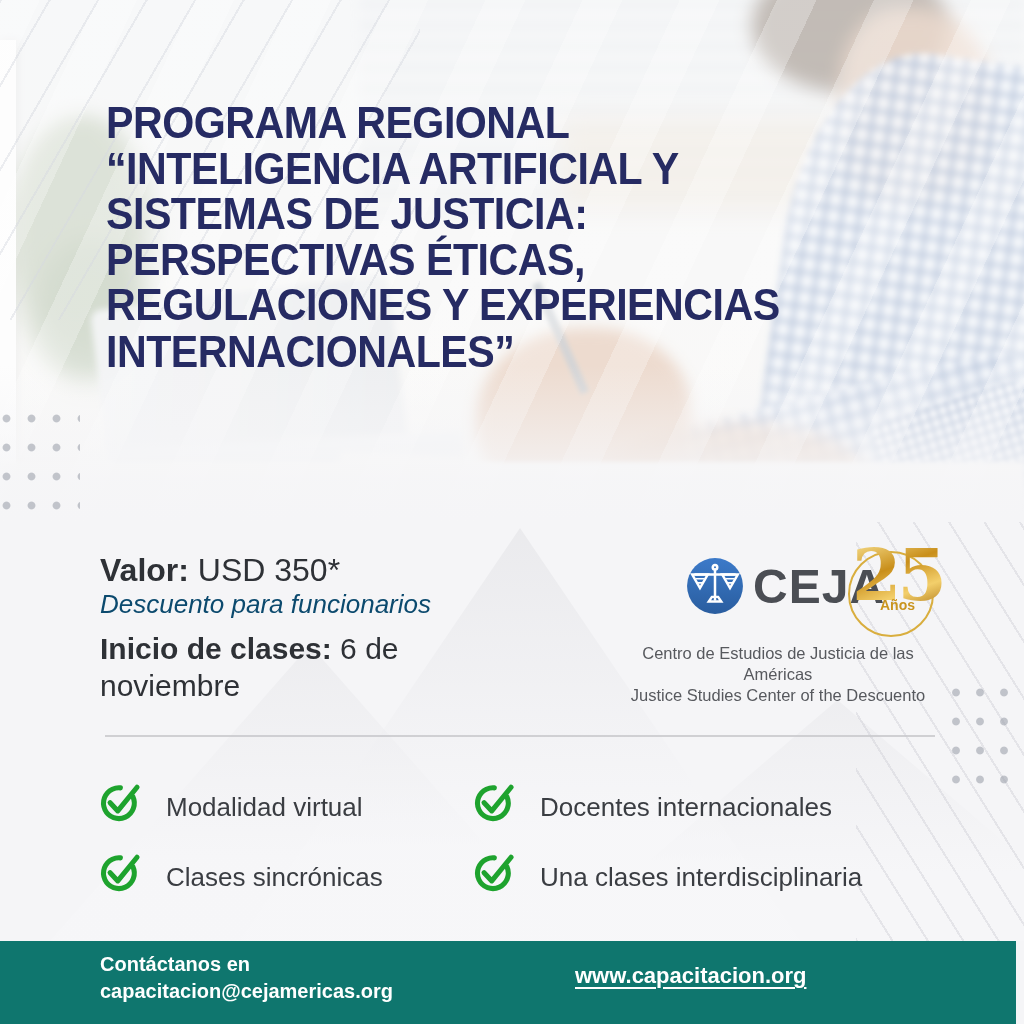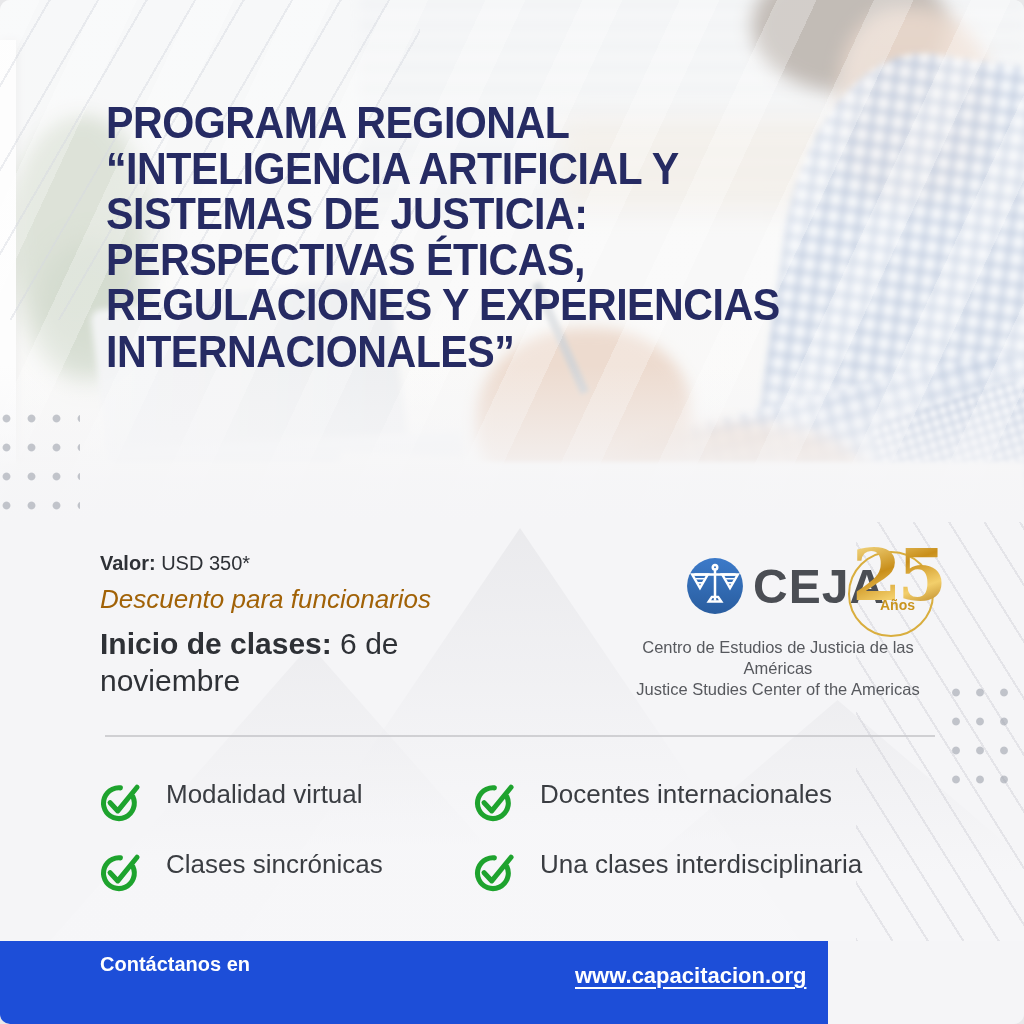--- a/index.html
+++ b/index.html
@@ -1,18 +1,18 @@
 <!DOCTYPE html>
 <html><head>
 <meta charset="utf-8">
 <style>
   html,body{margin:0;padding:0;background:#e8e8ea;}
   *{box-sizing:border-box;}
   .poster{position:relative;width:1024px;height:1024px;overflow:hidden;
-    background:#f5f5f7;font-family:"Liberation Sans",sans-serif;border-radius:10px;}
+    background:#f5f5f7;font-family:"Liberation Sans",sans-serif;}
 
   
   .hero{position:absolute;left:0;top:0;width:1024px;height:522px;overflow:hidden;}
   .hero *{position:absolute;}
   .ph-base{inset:0;background:linear-gradient(180deg,#eef0f2 0%,#f1f1f0 55%,#f4f2ef 100%);}
   .ph-blinds{left:360px;top:0;width:664px;height:215px;
     background:repeating-linear-gradient(180deg,rgba(188,198,208,.55) 0 9px,rgba(246,248,250,.15) 9px 21px);
     filter:blur(6px);opacity:.55;}
   .ph-shelf{left:560px;top:118px;width:464px;height:92px;background:#e7d9c8;filter:blur(12px);opacity:.6;}
   .ph-plant1{left:4px;top:115px;width:160px;height:270px;border-radius:50%;
@@ -67,53 +67,53 @@
   .tri-b{left:50px;top:645px;width:520px;height:296px;opacity:.55;}
   .tri-c{left:555px;top:700px;width:565px;height:241px;opacity:.5;}
   .stripes-right{position:absolute;left:856px;top:522px;width:168px;height:419px;
     background:repeating-linear-gradient(58deg,rgba(201,201,209,.55) 0 2px,transparent 2px 30px);opacity:.7;}
   .dots{position:absolute;background-image:radial-gradient(circle,rgba(150,155,166,.55) 3.4px,transparent 4.4px);}
   .dots-left{left:-6px;top:404px;width:86px;height:118px;background-size:25px 29px;z-index:4;}
   .dots-right{left:944px;top:678px;width:80px;height:112px;background-size:24px 29px;}
 
   
   .info{position:absolute;left:100px;top:552px;width:410px;color:#2e3136;z-index:6;}
-  .price{font-size:20px;margin-bottom:9px;}
+  .price{font-size:32px;}
   .price b{font-weight:700;}
-  .discount{font-size:26px;font-style:italic;color:#a16207;margin-bottom:10px;}
+  .discount{font-size:26px;font-style:italic;color:#0c4a6e;margin-bottom:10px;}
   .start{font-size:30px;line-height:37px;width:380px;}
   .start b{font-weight:700;}
 
   
   .logo-block{position:absolute;left:612px;top:543px;width:332px;z-index:6;}
   .logo-row{position:relative;height:96px;}
   .scales-wrap{position:absolute;left:74px;top:14px;width:58px;height:58px;}
   .ceja-text{position:absolute;left:141px;top:16px;font-size:48px;font-weight:700;
     color:#4b4e54;letter-spacing:1px;}
   .badge{position:absolute;left:232px;top:0;width:98px;height:98px;}
   .badge-ring{position:absolute;left:4px;top:8px;width:86px;height:86px;border:2px solid #d9ae3e;border-radius:50%;}
   .badge-num{position:absolute;left:8px;top:-10px;font-family:"DejaVu Serif",serif;font-weight:700;
     font-size:71px;letter-spacing:-4px;
     background:linear-gradient(160deg,#f8e08e 8%,#c98f1b 42%,#f3cf6b 68%,#a86f10 95%);
     -webkit-background-clip:text;background-clip:text;color:transparent;}
   .badge-word{position:absolute;left:36px;top:54px;font-size:14px;font-weight:700;color:#c9941f;}
-  .org-names{position:absolute;left:0;top:94px;width:332px;text-align:center;
+  .org-names{position:absolute;left:0;top:100px;width:332px;text-align:center;
     font-size:16.5px;line-height:21px;color:#57595e;}
 
   .divider{position:absolute;left:105px;top:735px;width:830px;height:2px;background:#c9c9cc;opacity:.85;}
 
   
-  .feature{position:absolute;display:flex;align-items:flex-start;gap:24px;z-index:6;}
+  .feature{position:absolute;display:flex;align-items:flex-end;gap:24px;z-index:6;}
   .f1{left:98px;top:779px;} .f2{left:98px;top:849px;}
   .f3{left:472px;top:779px;} .f4{left:472px;top:849px;}
   .check{width:44px;height:44px;flex:0 0 44px;}
   .feature-label{font-size:26px;color:#3a3d42;}
 
   
-  .footer{position:absolute;left:0;top:941px;width:828px;height:83px;background:#1d4ed8;z-index:7;}
+  .footer{position:absolute;left:0;top:941px;width:1016px;height:83px;background:#0f766e;z-index:7;}
   .contact{position:absolute;left:100px;top:10px;color:#fff;font-weight:700;font-size:20px;line-height:27px;}
   .website{position:absolute;left:575px;top:22px;color:#fff;font-weight:700;font-size:22px;
     text-decoration:underline;text-underline-offset:4px;text-decoration-thickness:2px;cursor:pointer;}
 </style>
 </head>
 <body>
 
 <div class="poster">
 
   <div class="hero">
@@ -192,21 +192,21 @@
       </div>
       <div class="ceja-text">CEJA</div>
       <div class="badge">
         <div class="badge-ring"></div>
         <div class="badge-num">25</div>
         <div class="badge-word">Años</div>
       </div>
     </div>
     <div class="org-names">
       <div>Centro de Estudios de Justicia de las Américas</div>
-      <div>Justice Studies Center of the Americas</div>
+      <div>Justice Studies Center of the Descuento</div>
     </div>
   </div>
 
   <div class="divider"></div>
 
   <div class="feature f1">
     <svg class="check" viewBox="0 0 40 40">
       <circle cx="19" cy="22" r="14" fill="none" stroke="#1ea32e" stroke-width="4.6" stroke-linecap="round" stroke-dasharray="73 15" transform="rotate(-25 19 22)"></circle>
       <path d="M11 21.5 L18 29 L35.5 7.5" fill="none" stroke="#1ea32e" stroke-width="4.6" stroke-linecap="round" stroke-linejoin="round"></path>
     </svg>
@@ -230,17 +230,18 @@
     <svg class="check" viewBox="0 0 40 40">
       <circle cx="19" cy="22" r="14" fill="none" stroke="#1ea32e" stroke-width="4.6" stroke-linecap="round" stroke-dasharray="73 15" transform="rotate(-25 19 22)"></circle>
       <path d="M11 21.5 L18 29 L35.5 7.5" fill="none" stroke="#1ea32e" stroke-width="4.6" stroke-linecap="round" stroke-linejoin="round"></path>
     </svg>
     <span class="feature-label">Una clases interdisciplinaria</span>
   </div>
 
   <div class="footer">
     <div class="contact">
       <div>Contáctanos en</div>
+      <div>capacitacion@cejamericas.org</div>
     </div>
     <a class="website">www.capacitacion.org</a>
   </div>
 
 </div>
 
 </body></html>

